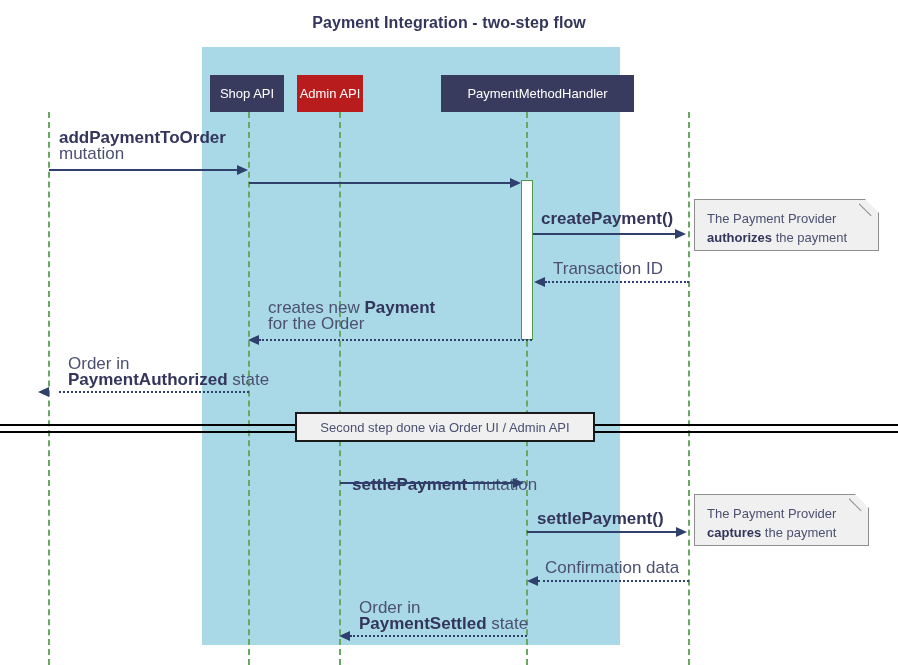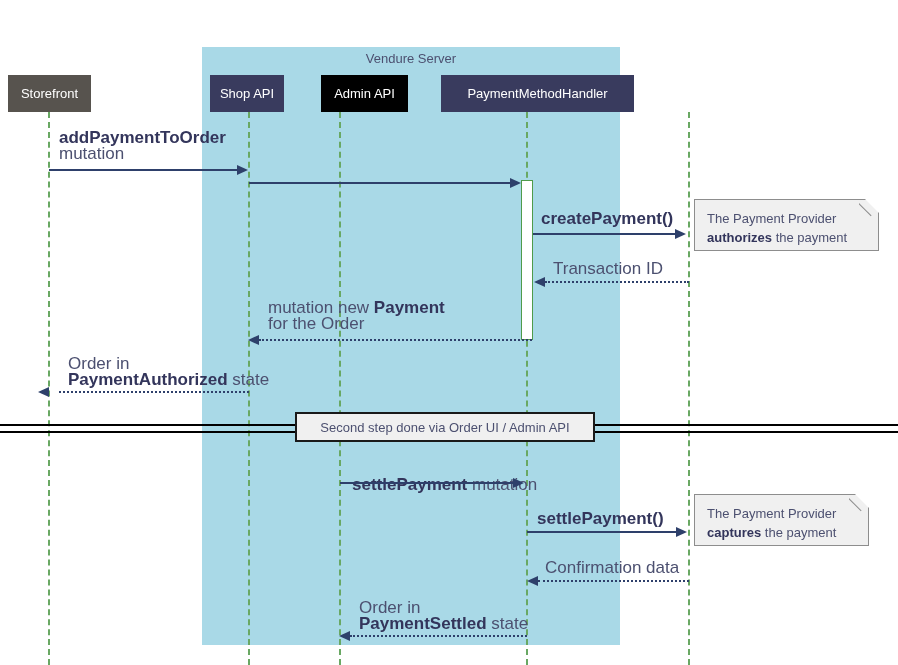--- a/index.html
+++ b/index.html
@@ -58,21 +58,21 @@
     box-sizing: border-box;
     height: 37px;
     line-height: 37px;
     text-align: center;
     color: #ffffff;
     font-size: 13px;
     white-space: nowrap;
   }
   .p-storefront { left: 8px;   top: 75px; width: 83px;  background: #57534e; }
   .p-shopapi    { left: 210px; top: 75px; width: 74px;  background: #393b5e; }
-  .p-adminapi   { left: 297px; top: 75px; width: 87px;  background: #000000; margin-left: 24px; }
+  .p-adminapi   { left: 297px; top: 75px; width: 66px;  background: #b91c1c; }
   .p-pmh        { left: 441px; top: 75px; width: 193px; background: #393b5e; }
   .p-provider   { left: 625px; top: 75px; width: 129px; background: #35a3ac; }
 
   
   .lifeline {
     position: absolute;
     top: 112px;
     width: 0;
     height: 553px;
     border-left: 2px dashed #69a863;
@@ -184,25 +184,24 @@
     color: #4c5070;
     text-align: center;
     white-space: nowrap;
   }
 </style>
 </head>
 <body>
 
 <div id="diagram">
 
+  <div class="diagram-title">Payment Integration - two-step flow</div>
 
   <div class="group-box"></div>
-  <div class="group-label">Vendure Server</div>
-
-  <div class="participant p-storefront">Storefront</div>
+
   <div class="participant p-shopapi">Shop API</div>
   <div class="participant p-adminapi">Admin API</div>
   <div class="participant p-pmh">PaymentMethodHandler</div>
 
   <div class="lifeline" style="left:48px;"></div>
   <div class="lifeline" style="left:248px;"></div>
   <div class="lifeline" style="left:339px;"></div>
   <div class="lifeline" style="left:526px;"></div>
   <div class="lifeline" style="left:688px;"></div>
 
@@ -224,21 +223,21 @@
   <div class="msg-line" style="left:533px; top:233px; width:143px;"></div>
   <div class="arrow-head right" style="left:675px; top:229px;"></div>
 
   <div class="msg-label" style="left:553px; top:261px;text-align:right;">
     <span>Transaction ID</span>
   </div>
   <div class="msg-line dotted" style="left:545px; top:281px; width:144px;"></div>
   <div class="arrow-head left" style="left:534px; top:277px;"></div>
 
   <div class="msg-label" style="left:268px; top:300px;">
-    <span>mutation new </span><b>Payment</b><br>
+    <span>creates new </span><b>Payment</b><br>
     <span>for the Order</span>
   </div>
   <div class="msg-line dotted" style="left:259px; top:339px; width:273px;"></div>
   <div class="arrow-head left" style="left:248px; top:335px;"></div>
 
   <div class="msg-label" style="left:68px; top:356px;">
     <span>Order in</span><br>
     <b>PaymentAuthorized</b><span> state</span>
   </div>
   <div class="msg-line dotted" style="left:59px; top:391px; width:190px;"></div>

